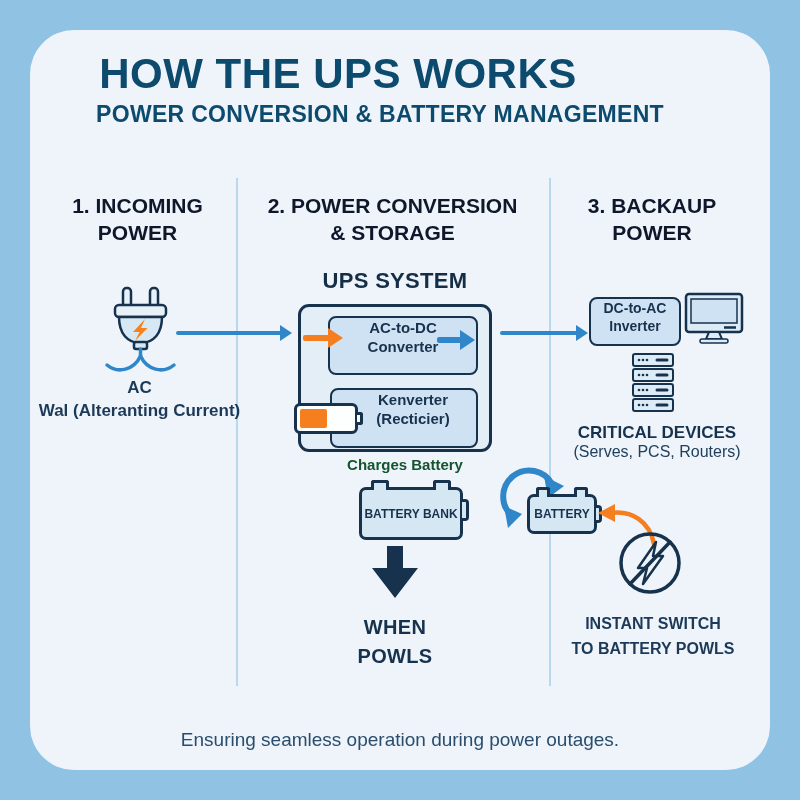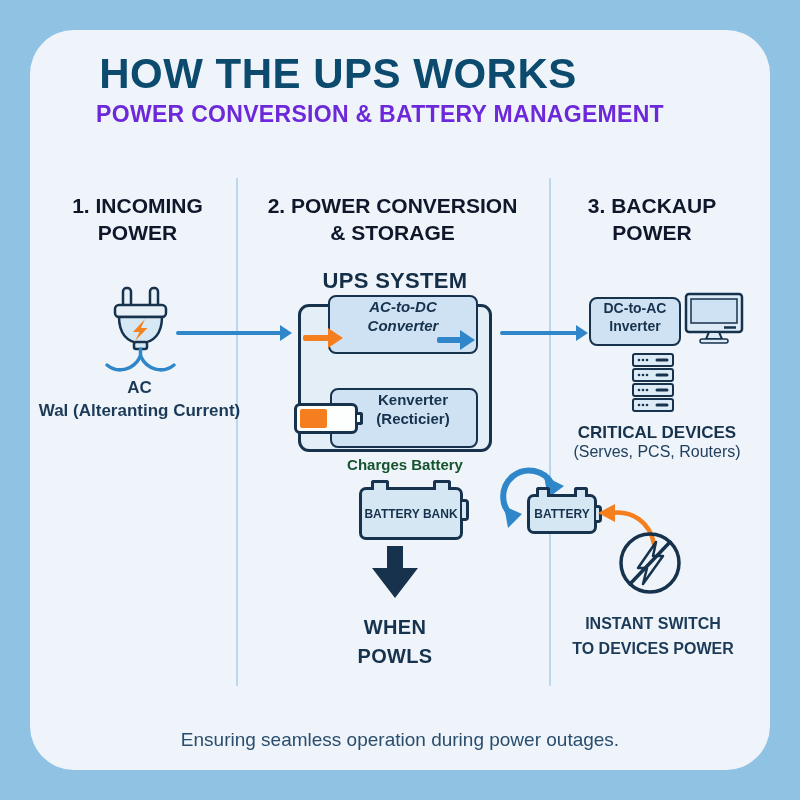--- a/index.html
+++ b/index.html
@@ -7,21 +7,21 @@
   body { font-family:"Liberation Sans", sans-serif; background:#8fc2e3; }
   .stage { position:relative; width:800px; height:800px; overflow:hidden; }
   .panel { position:absolute; left:30px; top:30px; width:740px; height:740px;
            background:#eef4fa; border-radius:44px; }
   .abs { position:absolute; }
   .ctr { text-align:center; }
 
   .title { left:0; top:50px; width:676px; font-size:42px; font-weight:700;
            color:#0c4a6e; letter-spacing:.5px; }
   .subtitle { left:0; top:101px; width:760px; font-size:23px; font-weight:700;
-              color:#6d28d9; letter-spacing:.3px; }
+              color:#0c4a6e; letter-spacing:.3px; }
 
   .colhead { font-size:21px; font-weight:700; color:#0f172a; line-height:27px; }
   .divider { width:2px; background:#b9d8ee; top:178px; height:508px; }
 
   
   .harrow { height:16px; }
   .harrow .line { position:absolute; left:0; right:9px; top:6px; height:4px;
                   background:#2f87c9; border-radius:2px; }
   .harrow .head { position:absolute; right:0; top:0; width:0; height:0;
                   border-top:8px solid transparent; border-bottom:8px solid transparent;
@@ -107,21 +107,21 @@
 
   <div class="abs harrow" style="left:176px;top:325px;width:116px;">
     <span class="line"></span>
       <span class="head"></span>
   </div>
 
   <div class="abs ctr lbl-ups" style="left:295px;top:268px;width:200px;">UPS SYSTEM</div>
 
   <div class="abs upsbox"></div>
 
-  <div class="abs ibox" style="left:328px;top:295px;width:150px;height:59px;font-style:italic;">
+  <div class="abs ibox" style="left:328px;top:316px;width:150px;height:59px;">
     <div>
       <div>AC-to-DC</div>
       <div>Converter</div>
     </div>
   </div>
   <div class="abs harrow thick orange" style="left:303px;top:328px;width:40px;">
     <span class="line"></span>
       <span class="head"></span>
   </div>
   <div class="abs harrow thick" style="left:437px;top:330px;width:38px;">
@@ -231,17 +231,17 @@
   </div>
 
   <svg class="abs" style="left:617px;top:528px;" width="66" height="70" viewBox="0 0 66 70">
     <circle cx="33" cy="35" r="29" fill="none" stroke="#17324d" stroke-width="3.5"></circle>
     <polygon points="39,14 21,40 30,40 26,56 46,28 36,28" fill="none" stroke="#17324d" stroke-width="2.5" stroke-linejoin="round"></polygon>
     <line x1="53" y1="14" x2="13" y2="56" stroke="#17324d" stroke-width="3.5" stroke-linecap="round"></line>
   </svg>
 
   <div class="abs ctr switchlbl" style="left:548px;top:611px;width:210px;">
     <div>INSTANT SWITCH</div>
-    <div>TO DEVICES POWER</div>
+    <div>TO BATTERY POWLS</div>
   </div>
 
   <div class="abs ctr footer">Ensuring seamless operation during power outages.</div>
 </div>
 
 </body></html>

